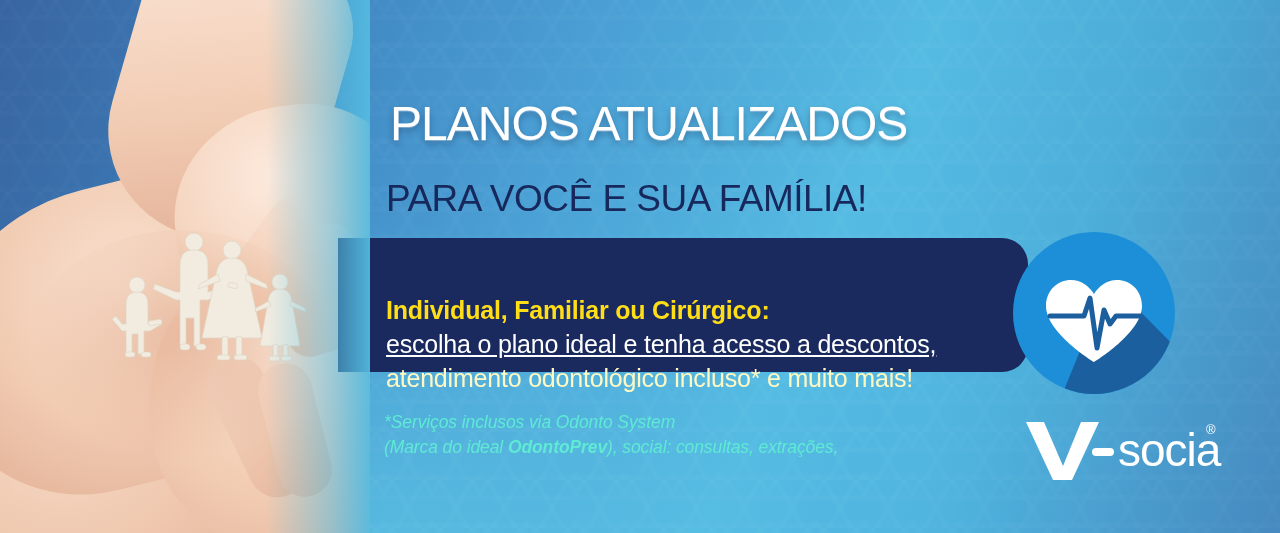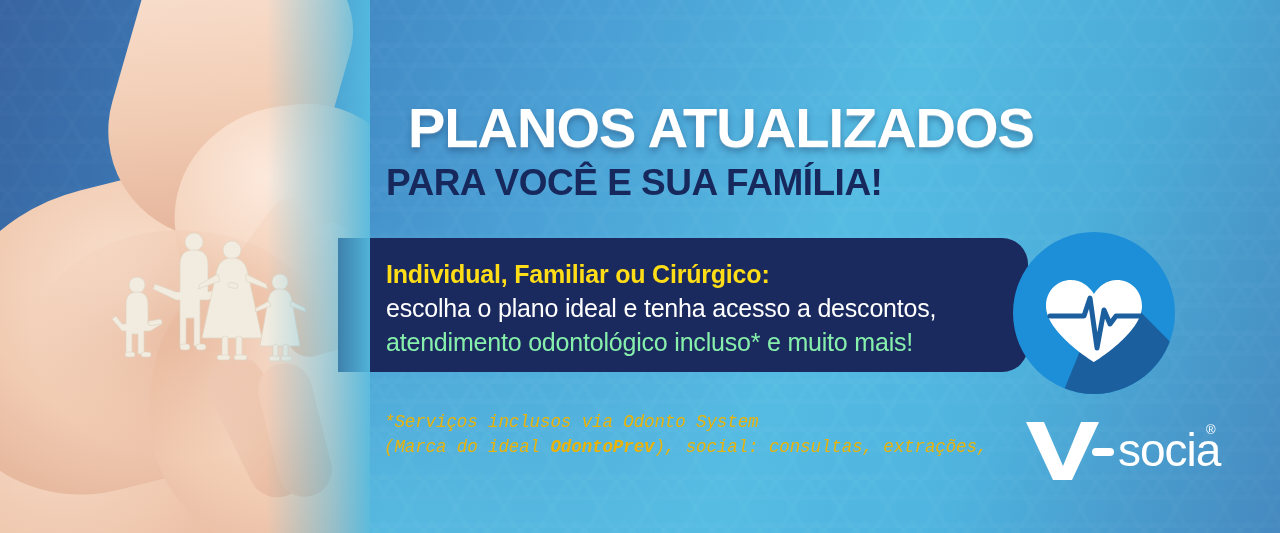--- a/index.html
+++ b/index.html
@@ -99,61 +99,60 @@
     position:absolute; left:30px; top:230px; width:300px; height:230px;
     border-radius:50%;
     background:radial-gradient(ellipse at 50% 45%, rgba(224,168,138,.55) 0%, rgba(224,168,138,0) 70%);
   }
 
   
   .family{ position:absolute; left:110px; top:228px; width:200px; height:150px; z-index:5; }
 
   
   .headline{
-    position:absolute; left:408px; top:100px;
-    font-size:56px; line-height:1;
-    font-weight:bold; color:#ffffff;
+    position:absolute; left:390px; top:100px;
+    font-size:48px; line-height:1;
+    font-weight:normal; color:#ffffff;
     letter-spacing:-1px;
     text-shadow:0 4px 6px rgba(18,48,90,.38), 0 1px 0 rgba(255,255,255,.4);
   }
   .subheadline{
-    position:absolute; left:386px; top:164px;
+    position:absolute; left:386px; top:180px;
     font-size:37px; line-height:1;
-    font-weight:bold; color:#17285c;
+    font-weight:normal; color:#17285c;
     letter-spacing:-.5px;
   }
 
   
   .navybox{
     position:absolute; left:338px; top:238px;
     width:690px; height:134px;
     background:#1b2a5e;
     border-radius:0 26px 26px 0;
     z-index:4;
   }
-  .navybox .ln{ position:absolute; left:48px; white-space:nowrap; }
+  .navybox .ln{ position:absolute; left:48px; white-space:nowrap;margin-top:36px; }
   .ln-title{
     top:22px; font-size:25px; font-weight:bold; color:#ffde17; letter-spacing:-.2px;
   }
-  .ln-1{ top:56px; font-size:25px; color:#ffffff; letter-spacing:-.2px; }
-  .ln-2{ top:90px; font-size:25px; color:#86efac; letter-spacing:-.2px; }
+  .ln-1{ top:56px; font-size:25px; color:#ffffff; letter-spacing:-.2px;text-decoration:underline; }
+  .ln-2{ top:90px; font-size:25px; color:#fef9c3; letter-spacing:-.2px; }
 
   
   .heart-badge{
     position:absolute; left:1013px; top:232px;
     width:162px; height:162px; z-index:5;
   }
 
   
   .footnote{
     position:absolute; left:384px; top:410px;
     font-size:17.5px; line-height:1.45;
-    font-style:italic; color:#eab308;
+    font-style:italic; color:#5eead4;
     letter-spacing:-.1px;
-    font-family:Liberation Mono, monospace;
   }
   .footnote b{ font-weight:bold; }
 
   
   .logo{
     position:absolute; left:1022px; top:414px;
     width:200px; height:68px; z-index:5;
   }
 </style>
 </head>

